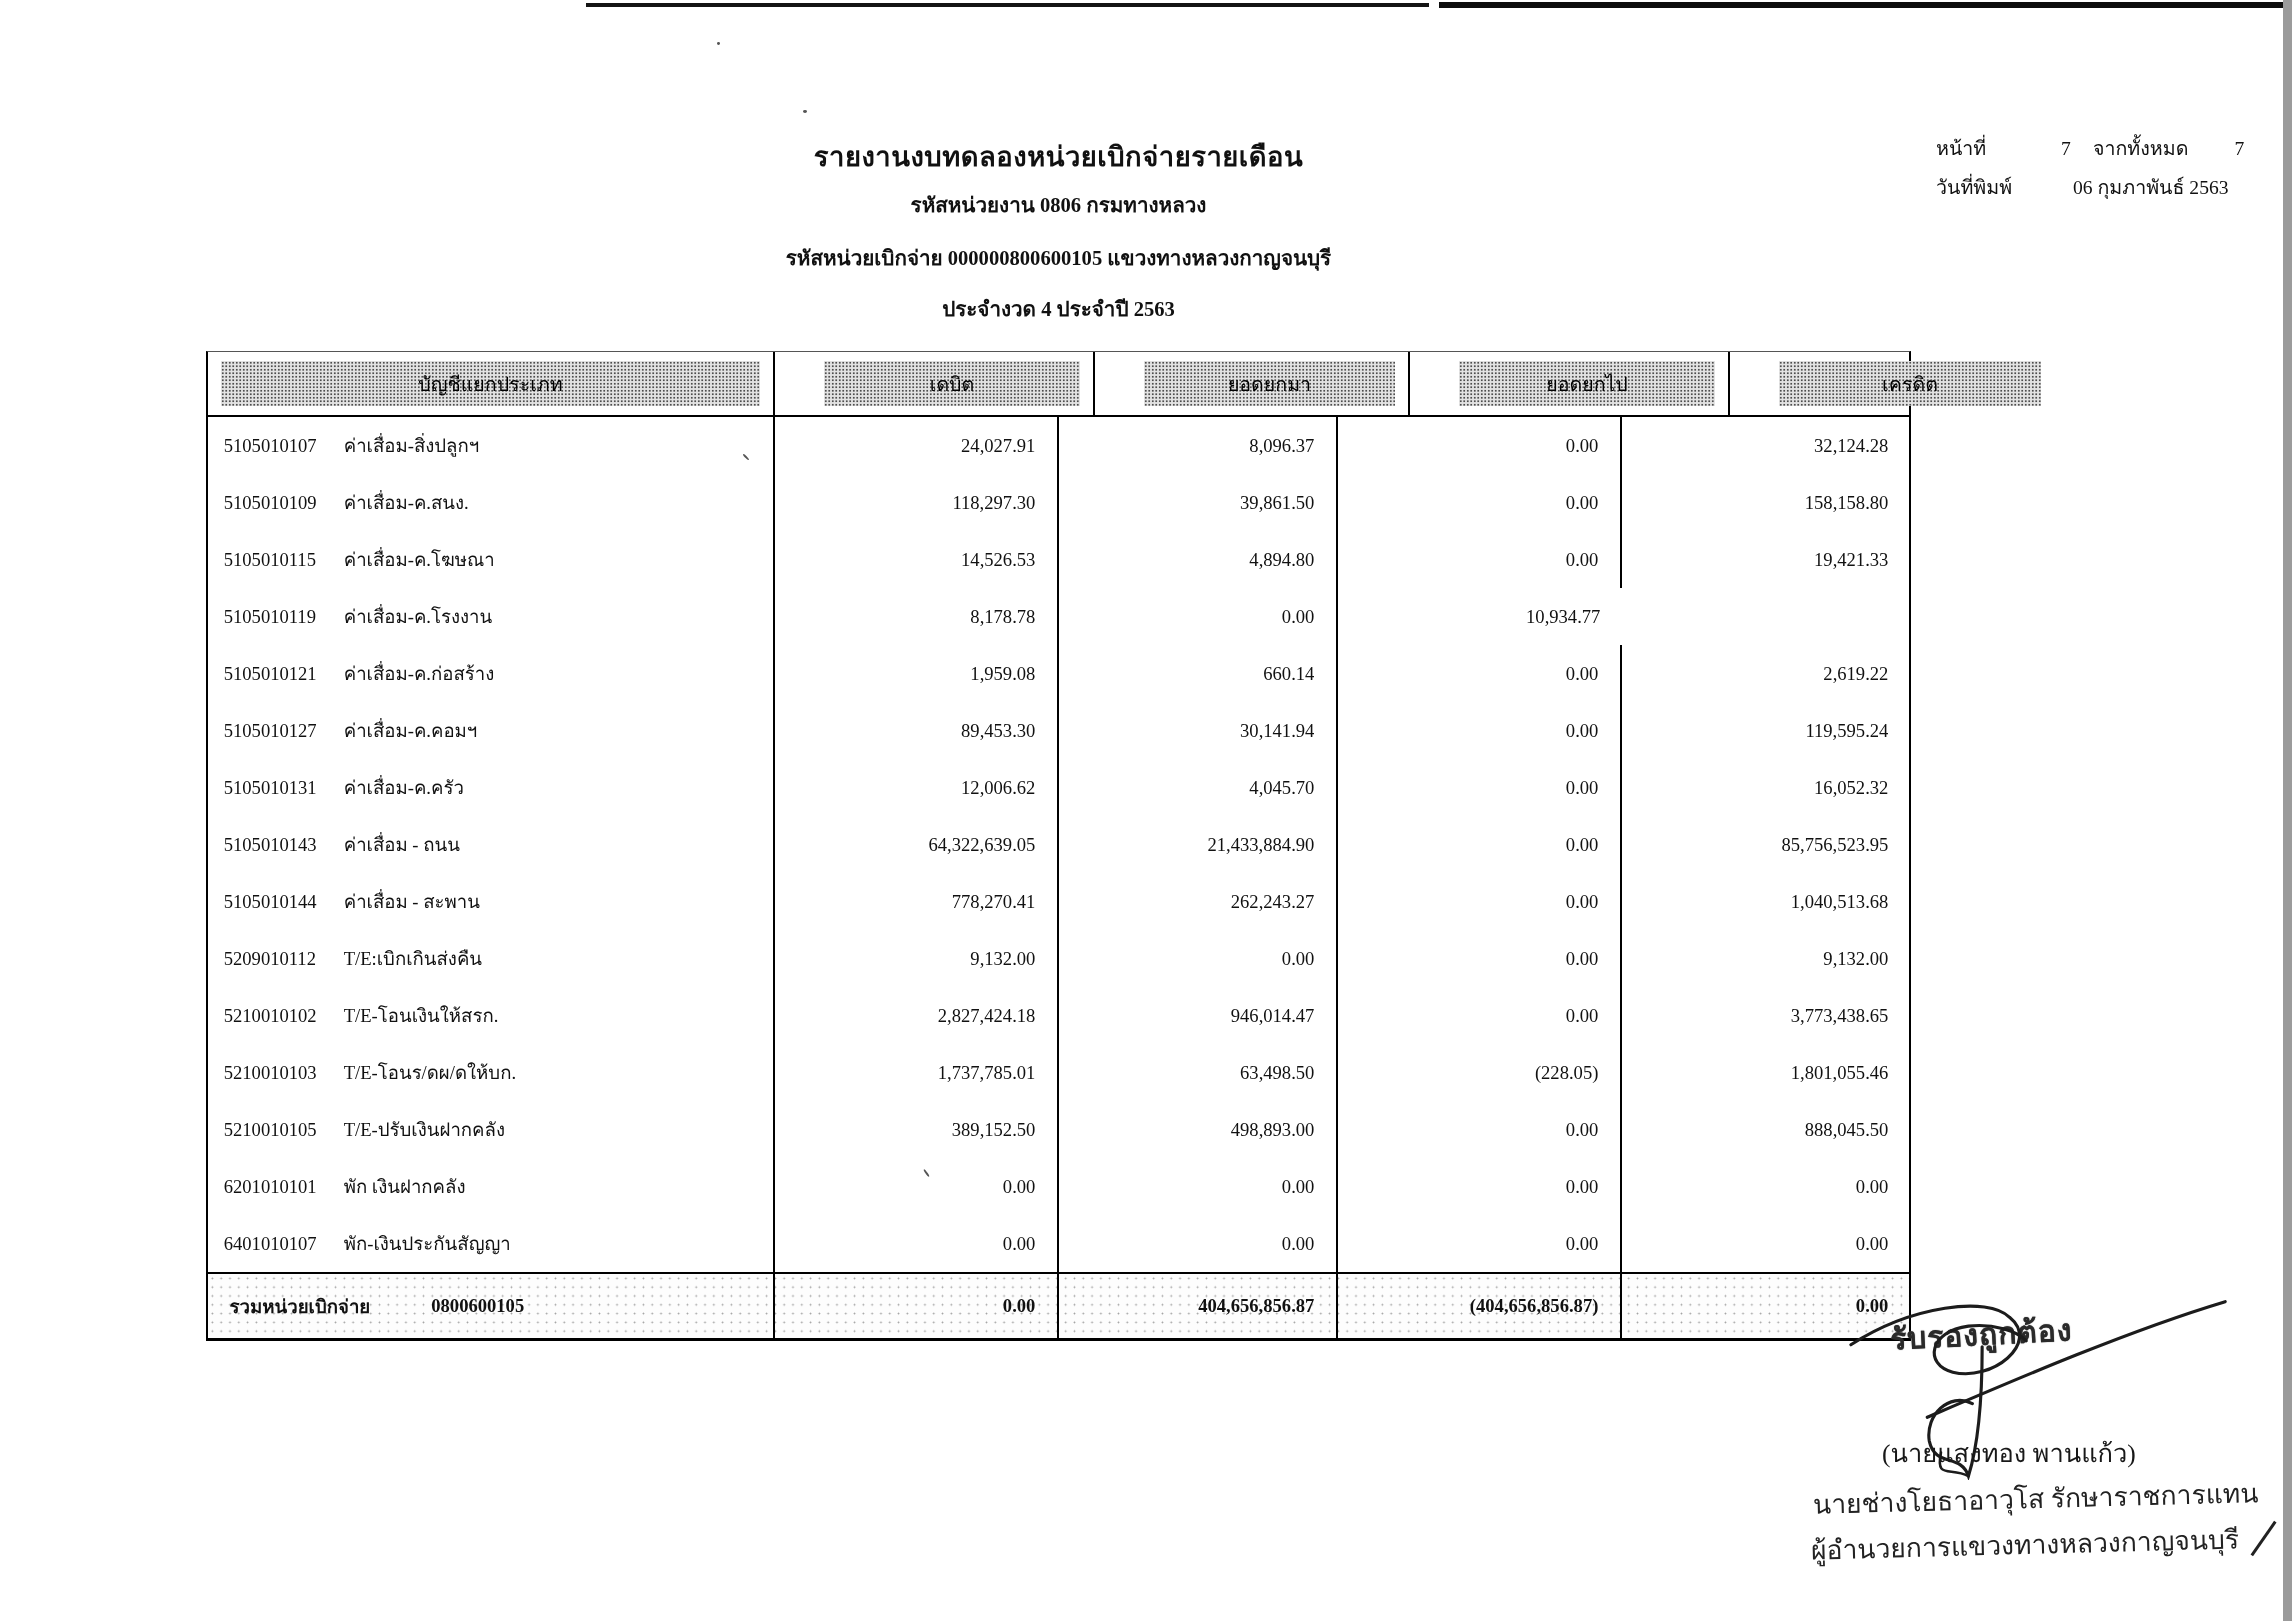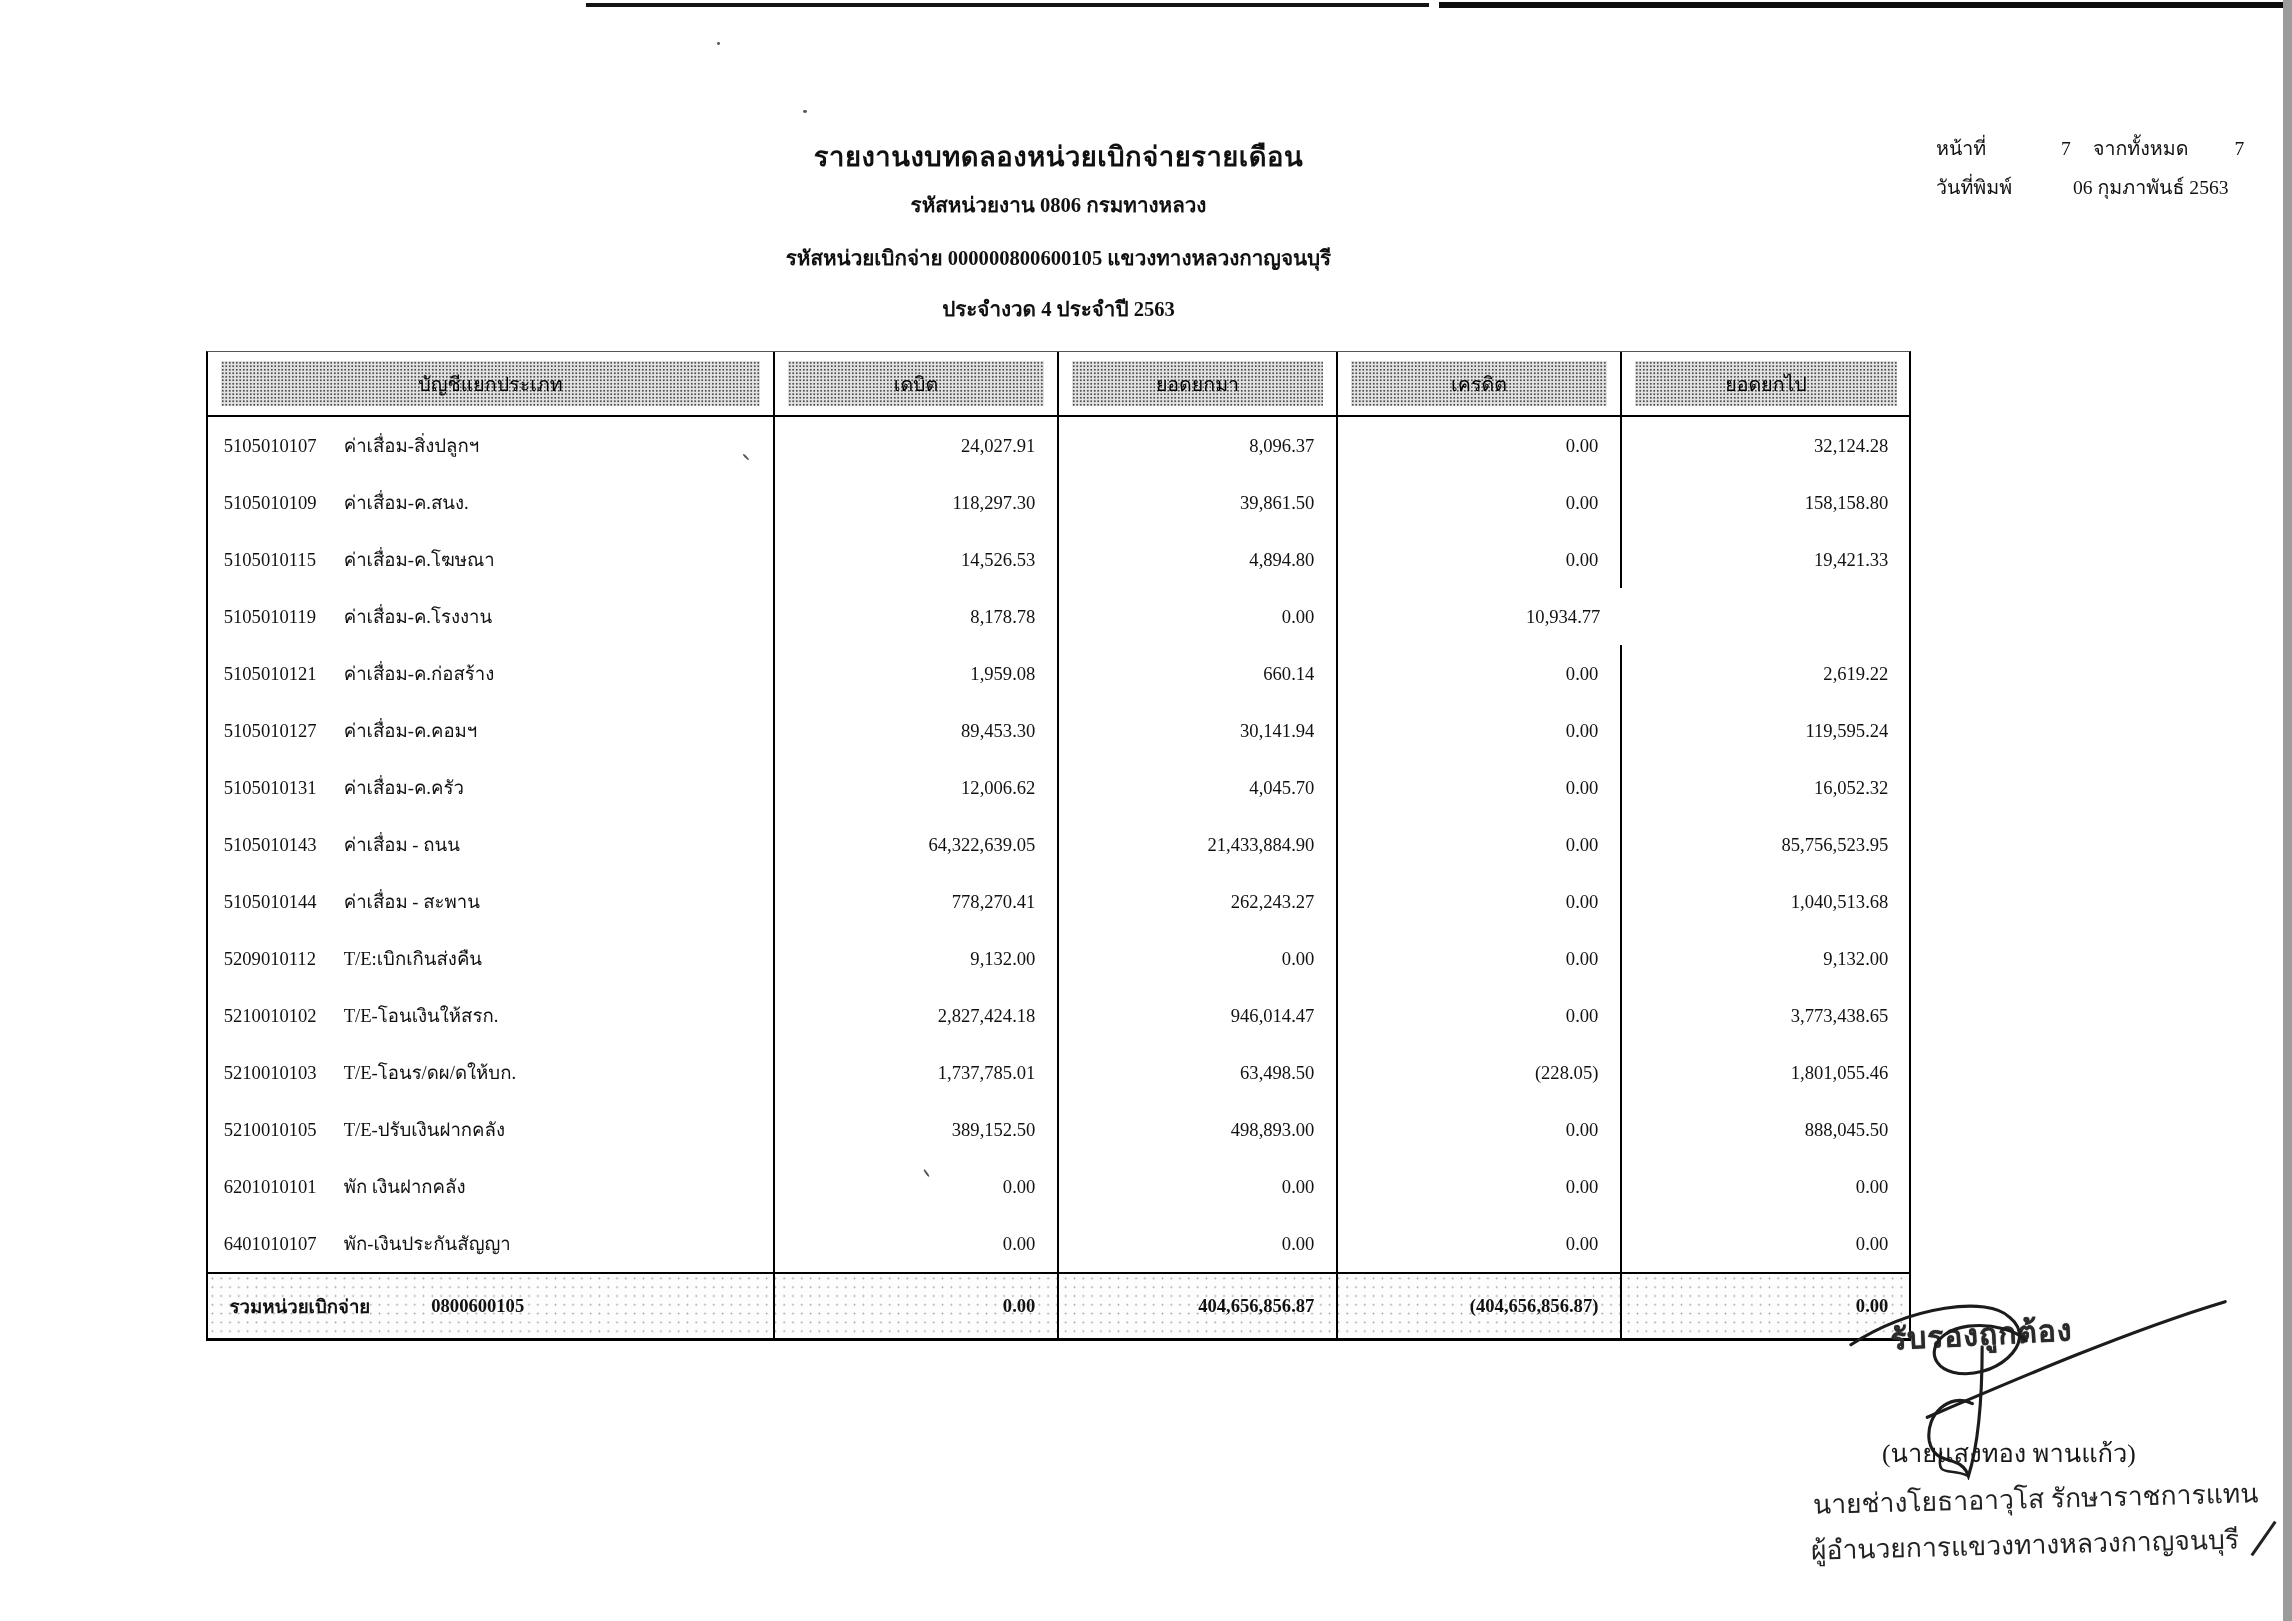--- a/index.html
+++ b/index.html
@@ -37,21 +37,21 @@
   .tbl {
     position:absolute; left:206px; top:351px; width:1705px;
     border-left:2px solid #000; border-right:2.9px solid #000;
     border-top:1px solid #555;
     box-sizing:border-box;
   }
   .grid5 { display:grid; grid-template-columns:567px 284px 279px 284px 288px; }
   .cell  { border-right:2px solid #000; box-sizing:border-box; min-width:0; }
   .cell:last-child { border-right:none; }
 
-  .t-head { height:65px; border-bottom:2.9px solid #000; box-sizing:border-box; }
+  .t-head { height:65px; border-bottom:2.9px solid #000; box-sizing:border-box;gap:36px; }
   .t-head .cell { display:flex; align-items:center; justify-content:center; }
   .head-shade {
     width:calc(100% - 25.5px); height:45px;
     background-color:#e3e3e3;
     background-image:radial-gradient(#4d4d4d 0.9px, transparent 1.2px);
     background-size:3.5px 3.5px;
     display:flex; align-items:center; justify-content:center;
     font-size:19.6px; color:#000;
   }
 
@@ -129,26 +129,26 @@
             <span>เดบิต</span>
           </div>
       </div>
       <div class="cell">
         <div class="head-shade">
             <span>ยอดยกมา</span>
           </div>
       </div>
       <div class="cell">
         <div class="head-shade">
+            <span>ยอดยกไป</span>
+          </div>
+      </div>
+      <div class="cell">
+        <div class="head-shade">
             <span>เครดิต</span>
-          </div>
-      </div>
-      <div class="cell">
-        <div class="head-shade">
-            <span>ยอดยกไป</span>
           </div>
       </div>
     </div>
 
     <div class="t-body" id="table-body">
         <div class="t-row grid5">
           <div class="cell acct-cell">
             <span class="acct-code">5105010107</span>
             <span>ค่าเสื่อม-สิ่งปลูกฯ</span>
           </div>

